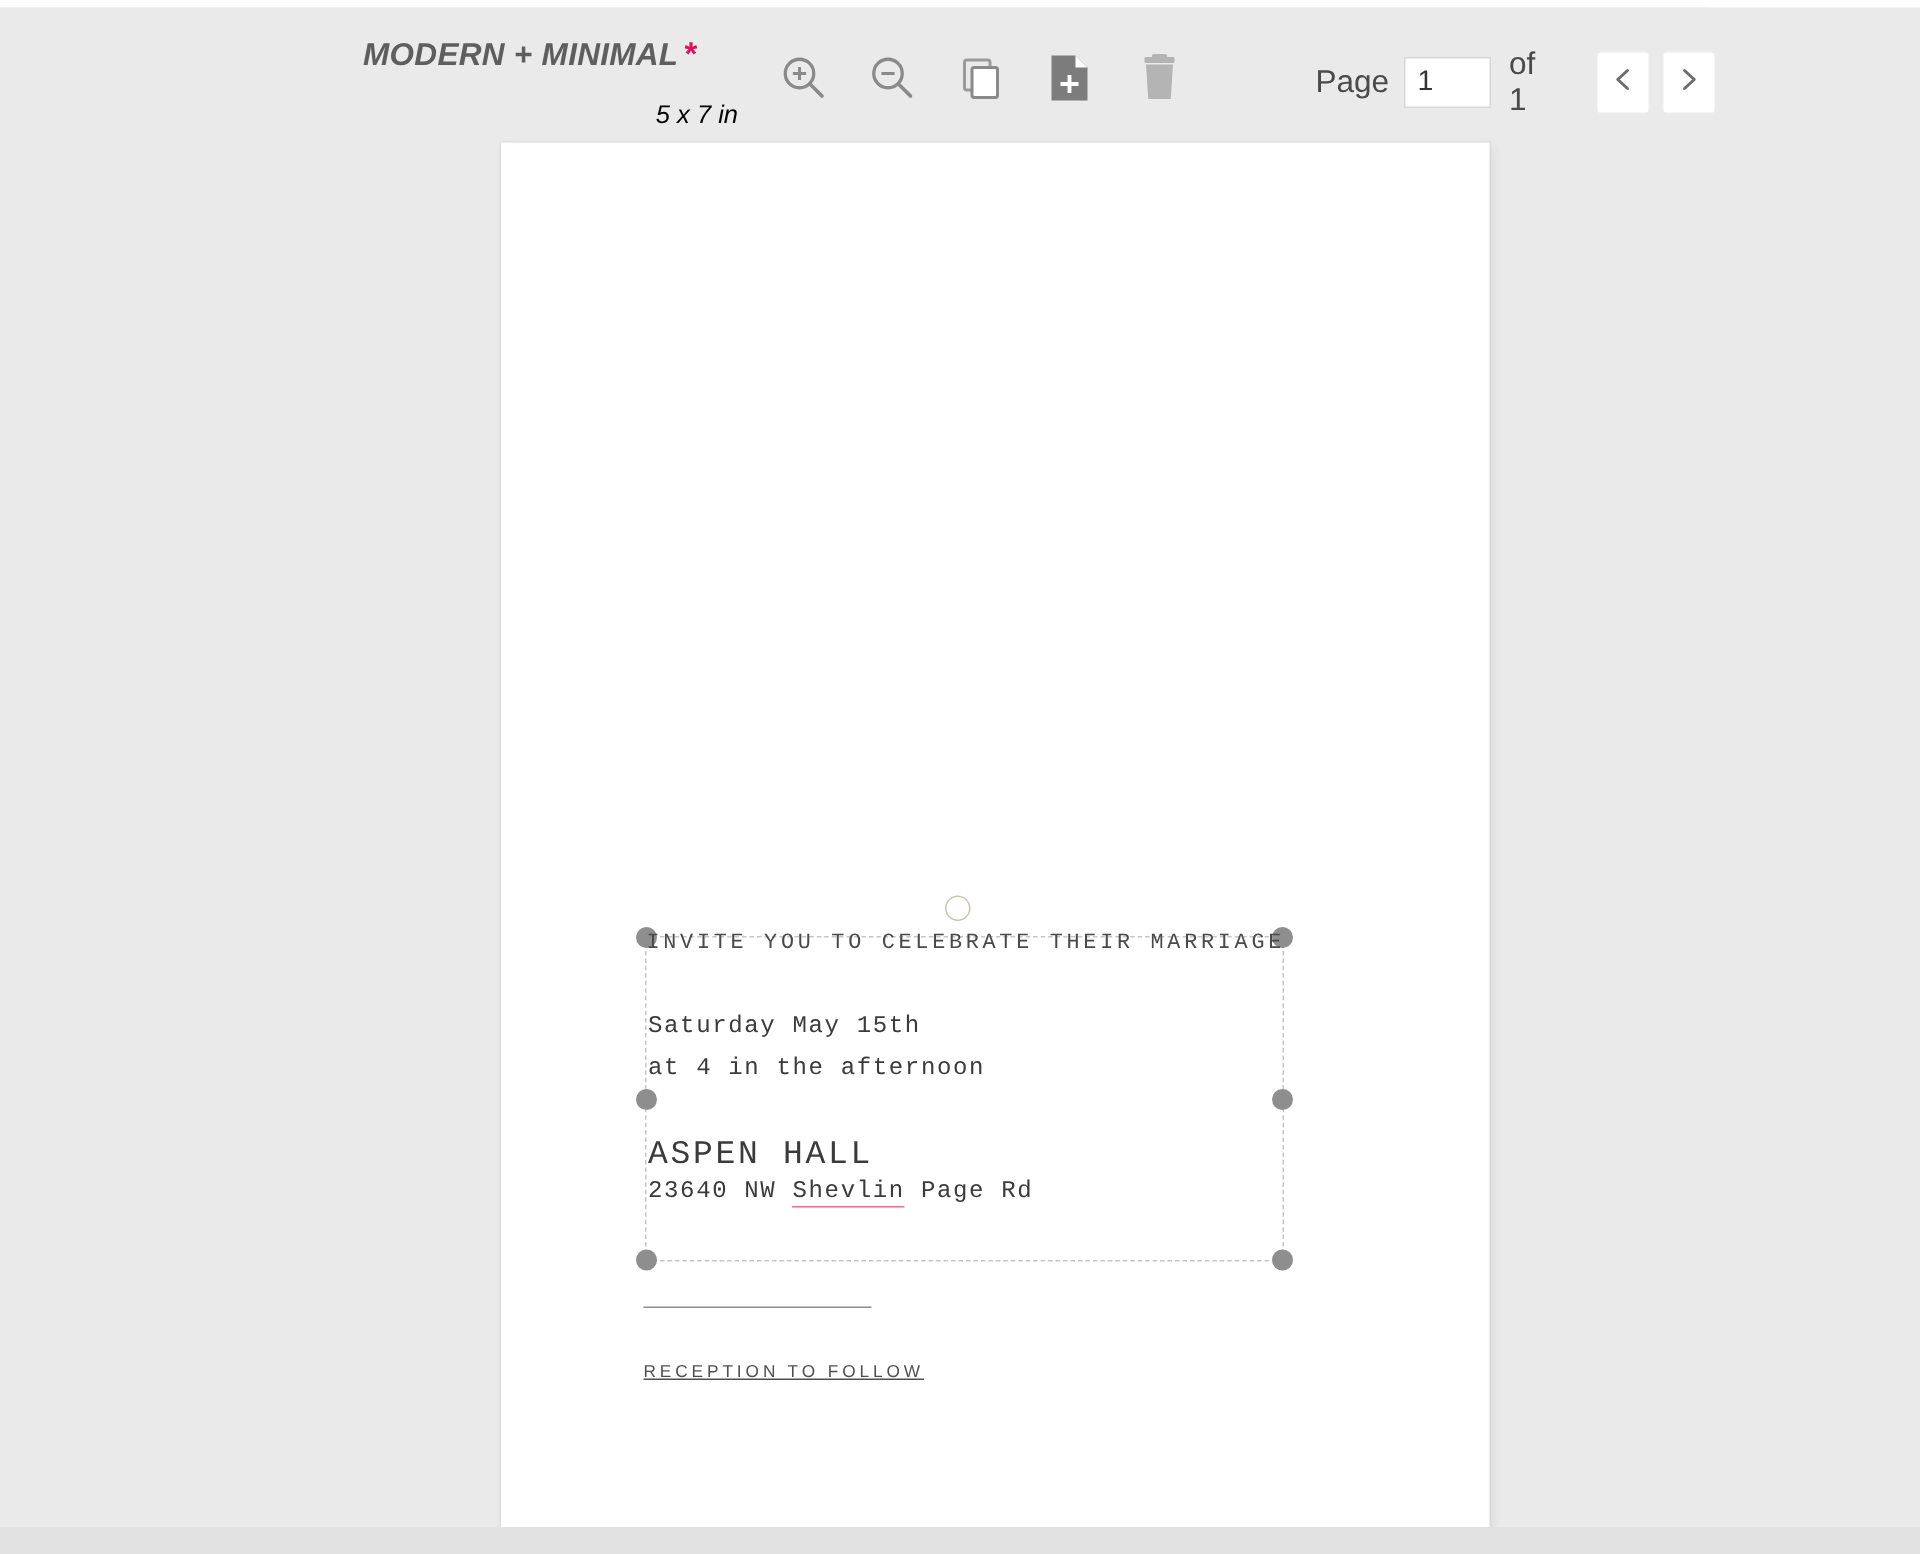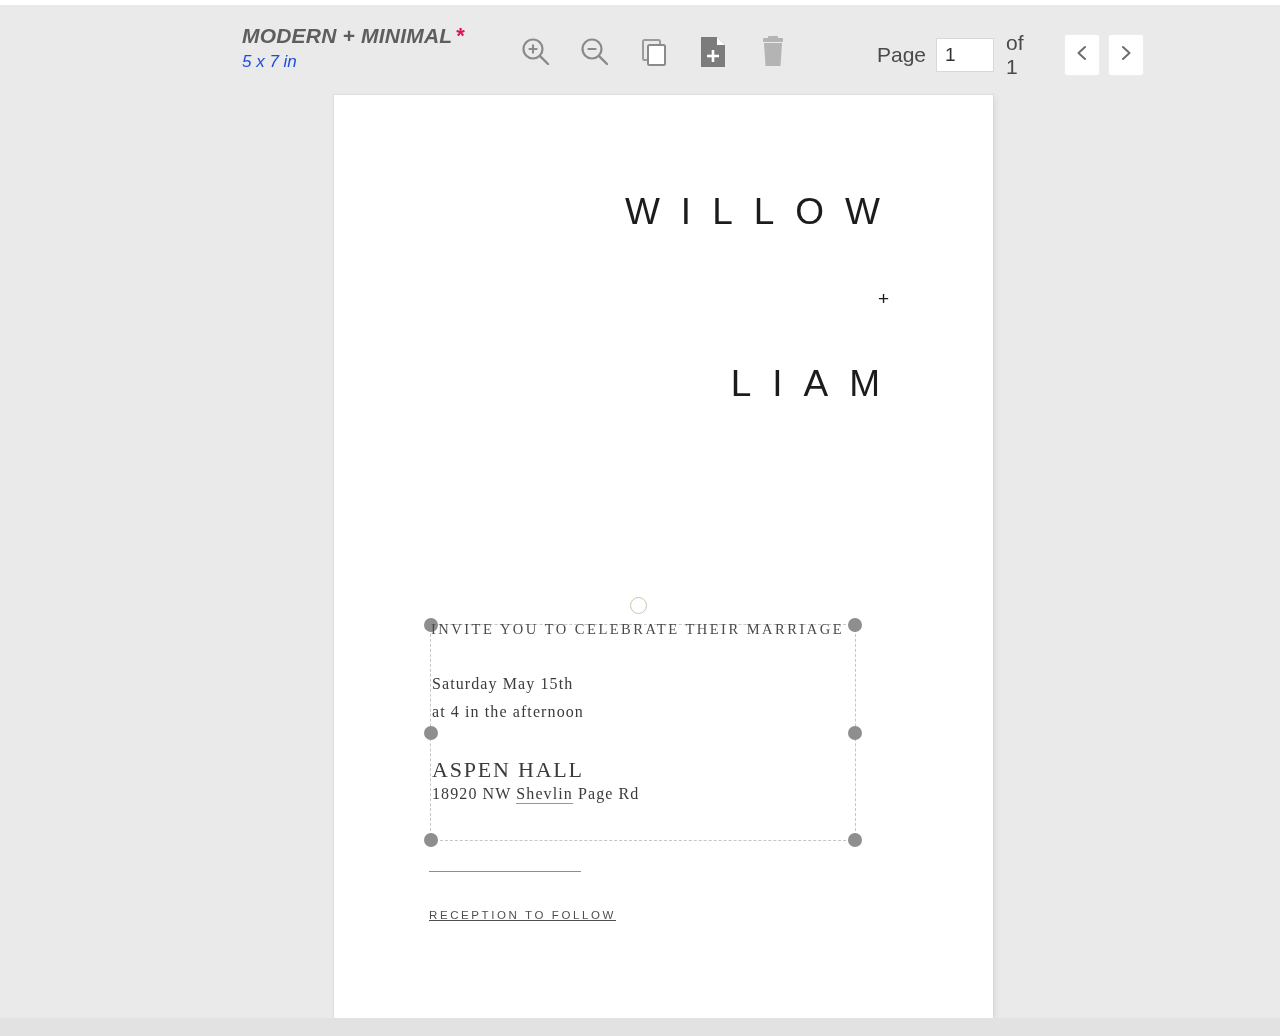--- a/index.html
+++ b/index.html
@@ -52,23 +52,24 @@
   #doc-title .unsaved-marker {
     color: #e0115f;
     font-weight: bold;
     font-size: 22px;
     font-style: normal;
     margin-left: 4px;
   }
   #doc-size {
     font-style: italic;
     font-size: 17px;
-    color: #1d4ed8;
+    color: #000000;
     line-height: 24px;
-    margin-top: 1px;
+    margin-top: 15px;
+    text-align: right;
   }
 
   .tool-btn {
     position: absolute;
     top: 26px;
     width: 46px;
     height: 46px;
     display: flex;
     align-items: center;
     justify-content: center;
@@ -176,21 +177,21 @@
   #invite-textbox {
     position: absolute;
     left: 96px;
     top: 529px;
     width: 426px;
     height: 217px;
     border: 1px dashed #c6c6c6;
     box-sizing: border-box;
   }
   .invite-line {
-    font-family: Liberation Serif, serif;
+    font-family: Liberation Mono, monospace;
     color: #3b3b3b;
     white-space: nowrap;
     font-weight: 300;
   }
   #invite-headline {
     position: absolute;
     left: 0px;
     top: -4px;
     font-size: 14.5px;
     letter-spacing: 2.5px;
@@ -358,39 +359,34 @@
         <svg width="20" height="20" viewBox="0 0 20 20">
           <polyline points="7,4 13.5,10 7,16" fill="none" stroke="#6d6d6d" stroke-width="2" stroke-linecap="round" stroke-linejoin="round"></polyline>
         </svg>
       </span>
     </div>
   </div>
 </div>
 
 <div id="page-canvas">
 
-  <div class="names-block">
-    <div class="name-line">WILLOW</div>
-    <div class="name-line ampersand-line">+</div>
-    <div class="name-line name-line-2">LIAM</div>
-  </div>
 
   <div id="invite-textbox">
     <div id="rotate-handle"></div>
     <div class="handle h-tl"></div>
     <div class="handle h-tr"></div>
     <div class="handle h-ml"></div>
     <div class="handle h-mr"></div>
     <div class="handle h-bl"></div>
     <div class="handle h-br"></div>
 
     <div class="invite-line" id="invite-headline">INVITE YOU TO CELEBRATE THEIR MARRIAGE</div>
     <div class="invite-line" id="invite-date">Saturday May 15th</div>
     <div class="invite-line" id="invite-time">at 4 in the afternoon</div>
     <div class="invite-line" id="invite-venue">ASPEN HALL</div>
-    <div class="invite-line" id="invite-address"><span>18920 NW </span><span class="misspelled">Shevlin</span><span> Page Rd</span></div>
+    <div class="invite-line" id="invite-address"><span>23640 NW </span><span class="misspelled">Shevlin</span><span> Page Rd</span></div>
   </div>
 
   <div id="invite-divider"></div>
   <div id="invite-footer">RECEPTION TO FOLLOW</div>
 </div>
 
 <div id="bottom-shade"></div>
 
 </body></html>

